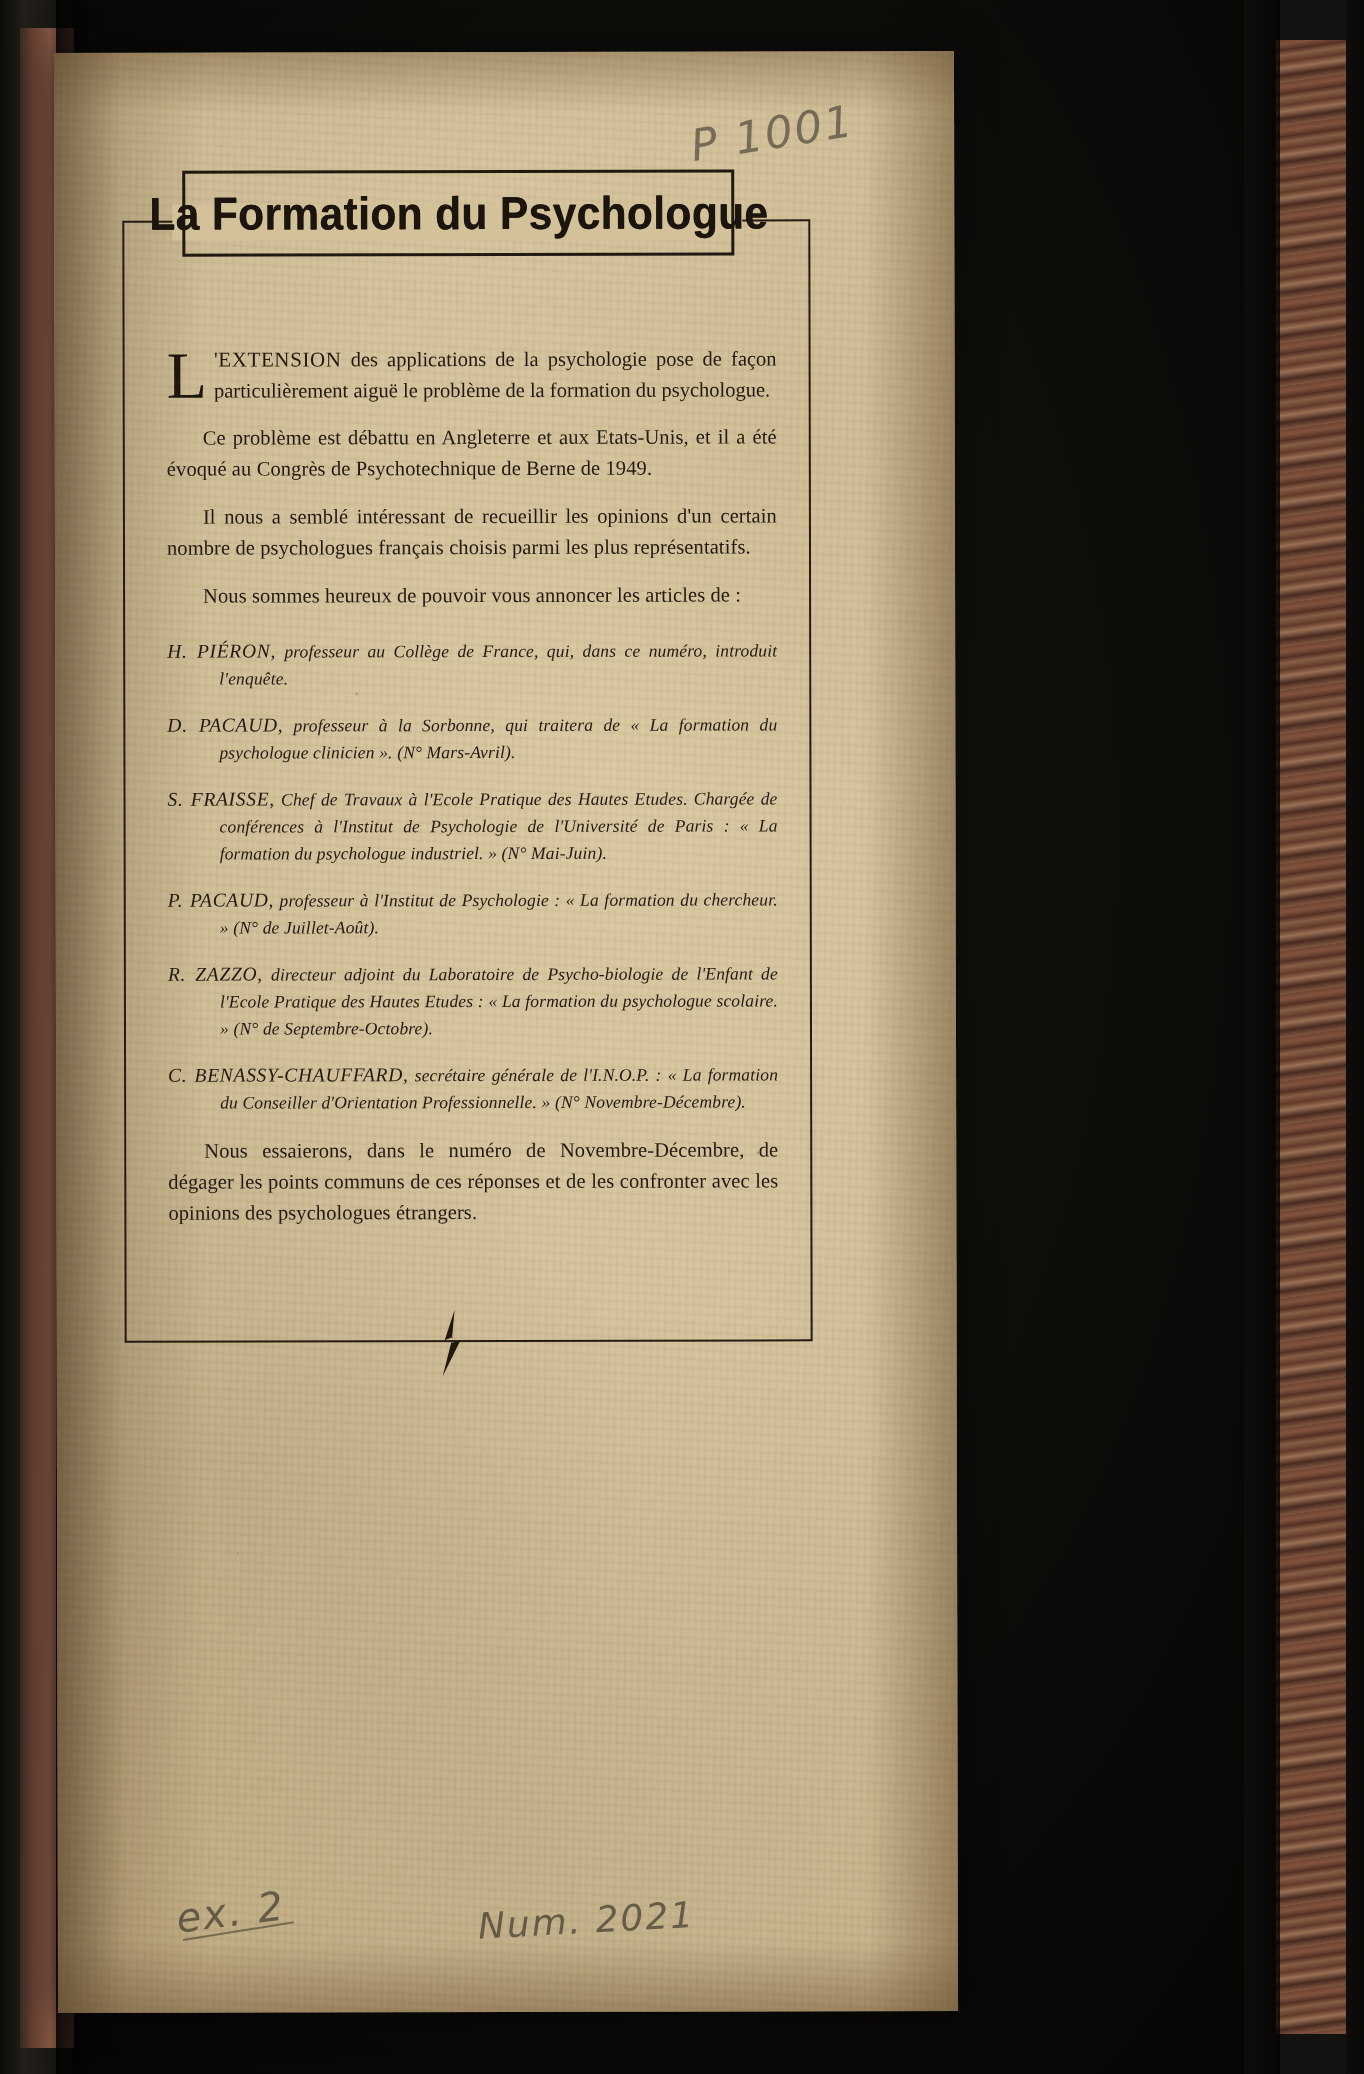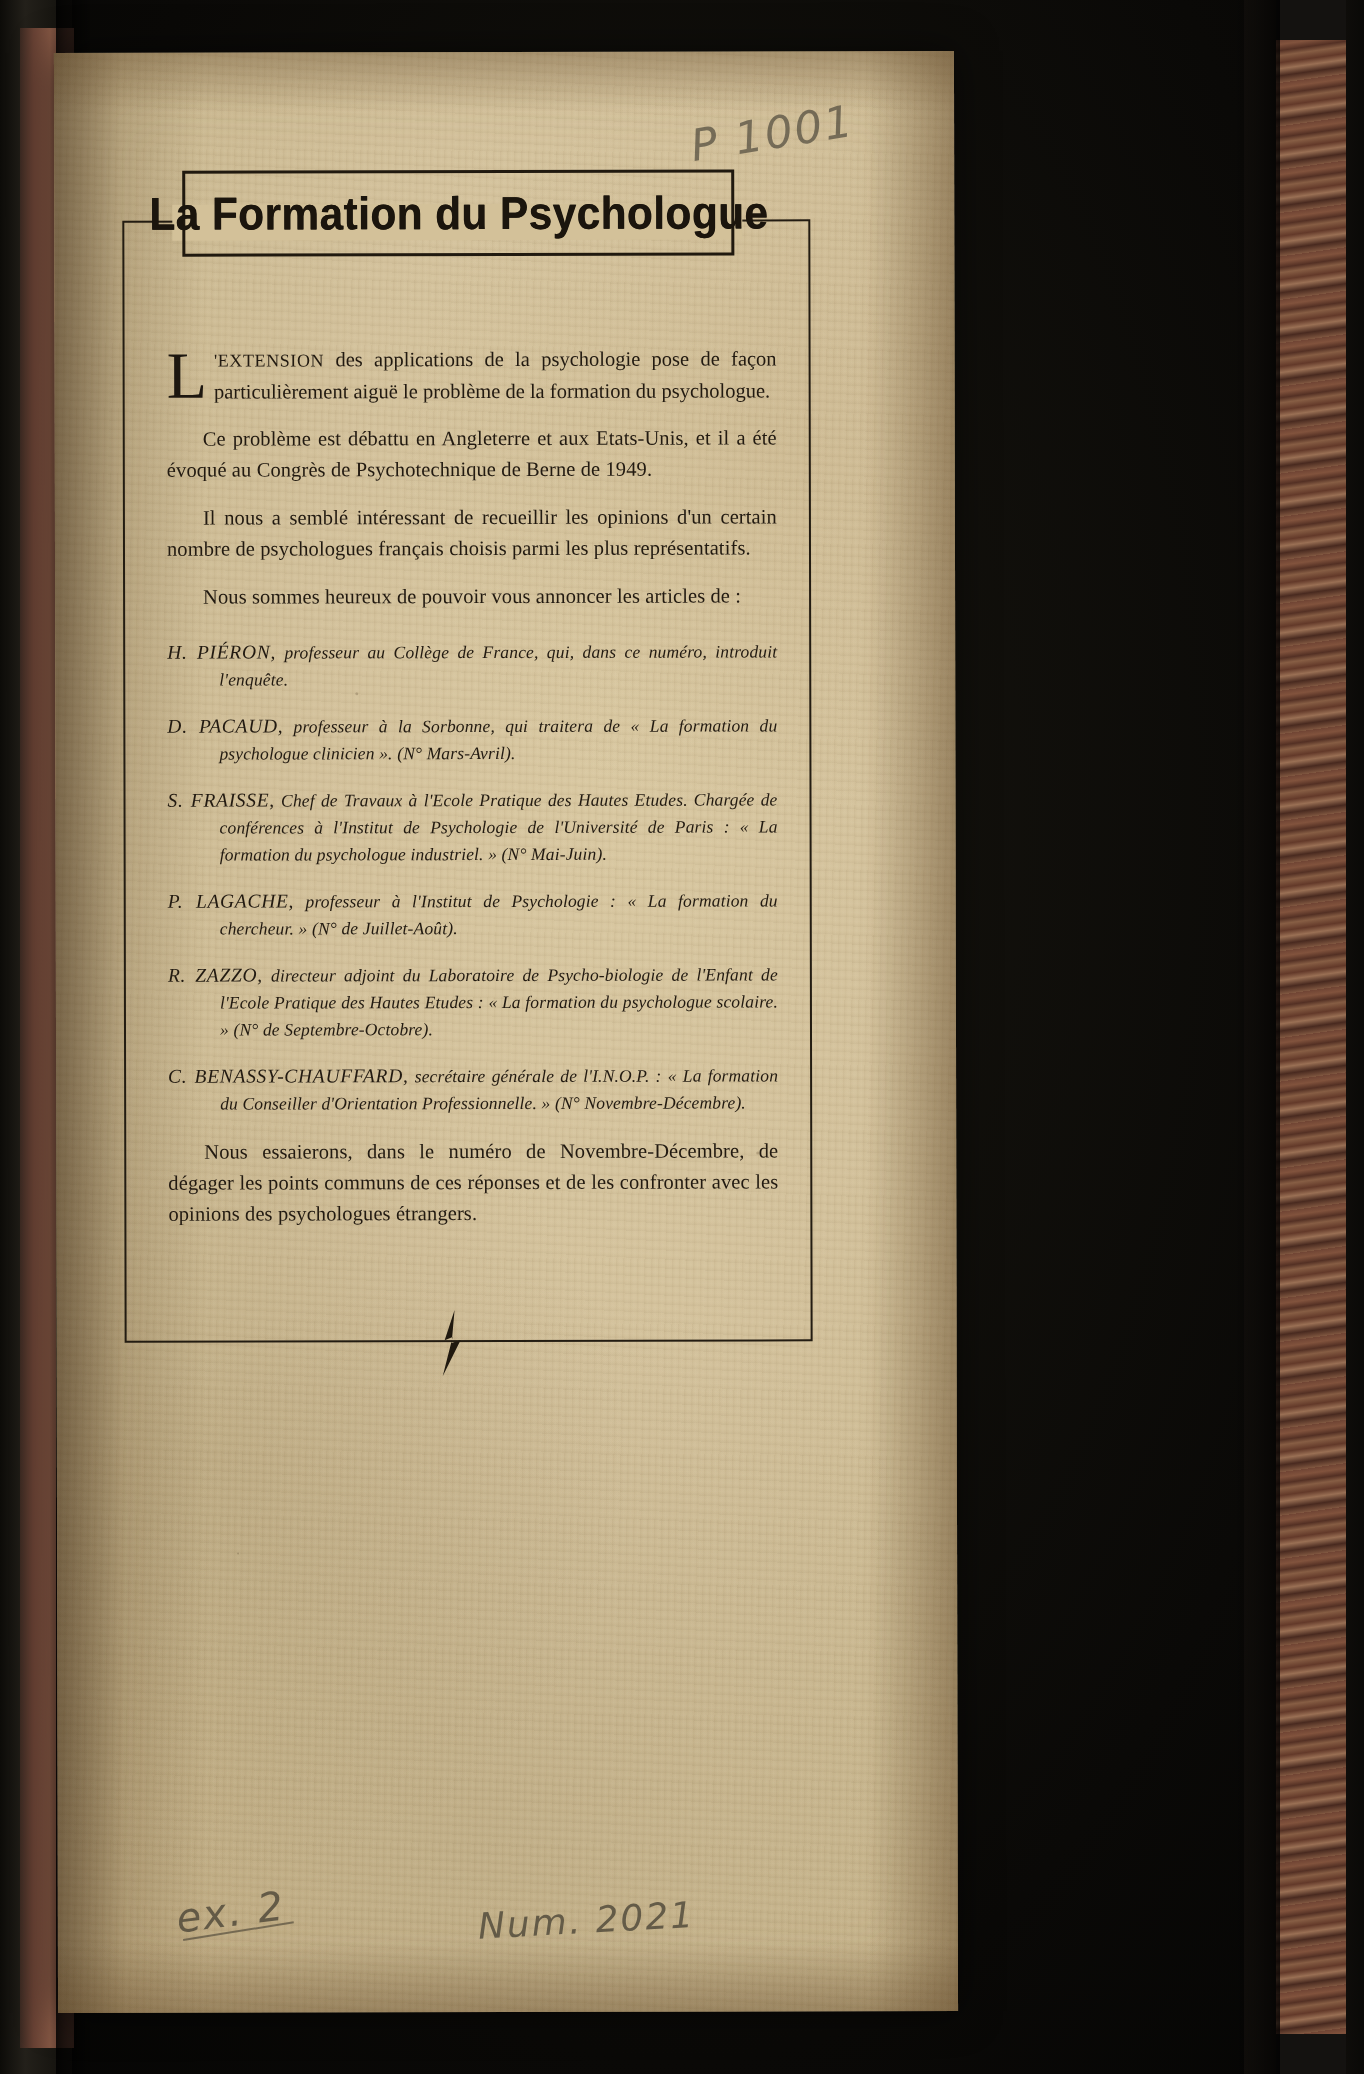--- a/index.html
+++ b/index.html
@@ -198,21 +198,21 @@
     font-family: "Liberation Serif", "DejaVu Serif", serif;
     font-size: 66px;
     line-height: 54px;
     font-weight: 400;
     padding: 2px 7px 0 0;
     margin-top: 2px;
     color: #1d1710;
   }
   .smallcaps {
     font-variant: small-caps;
-    font-size: 18px;
+    font-size: 21px;
     letter-spacing: .6px;
   }
 
   
   .authors { margin: 26px 0 0 0; }
   .author-entry {
     margin: 0 0 19px 0;
     font-size: 18px;
     line-height: 27px;
     text-align: justify;
@@ -319,21 +319,21 @@
 
         <p class="author-entry">
           <span class="aname">D. PACAUD,</span><span class="adesc"> professeur à la Sorbonne, qui traitera de « La formation du psychologue clinicien ». (N° Mars-Avril).</span>
         </p>
 
         <p class="author-entry">
           <span class="aname">S. FRAISSE,</span><span class="adesc"> Chef de Travaux à l'Ecole Pratique des Hautes Etudes. Chargée de conférences à l'Institut de Psychologie de l'Université de Paris : « La formation du psychologue industriel. » (N° Mai-Juin).</span>
         </p>
 
         <p class="author-entry">
-          <span class="aname">P. LAGACHE,</span><span class="adesc"> professeur à l'Institut de Psychologie : « La formation du chercheur. » (N° de Juillet-Août).</span>
+          <span class="aname">P. PACAUD,</span><span class="adesc"> professeur à l'Institut de Psychologie : « La formation du chercheur. » (N° de Juillet-Août).</span>
         </p>
 
         <p class="author-entry">
           <span class="aname">R. ZAZZO,</span><span class="adesc"> directeur adjoint du Laboratoire de Psycho-biologie de l'Enfant de l'Ecole Pratique des Hautes Etudes : « La formation du psychologue scolaire. » (N° de Septembre-Octobre).</span>
         </p>
 
         <p class="author-entry">
           <span class="aname">C. BENASSY-CHAUFFARD,</span><span class="adesc"> secrétaire générale de l'I.N.O.P. : « La formation du Conseiller d'Orientation Professionnelle. » (N° Novembre-Décembre).</span>
         </p>
 

